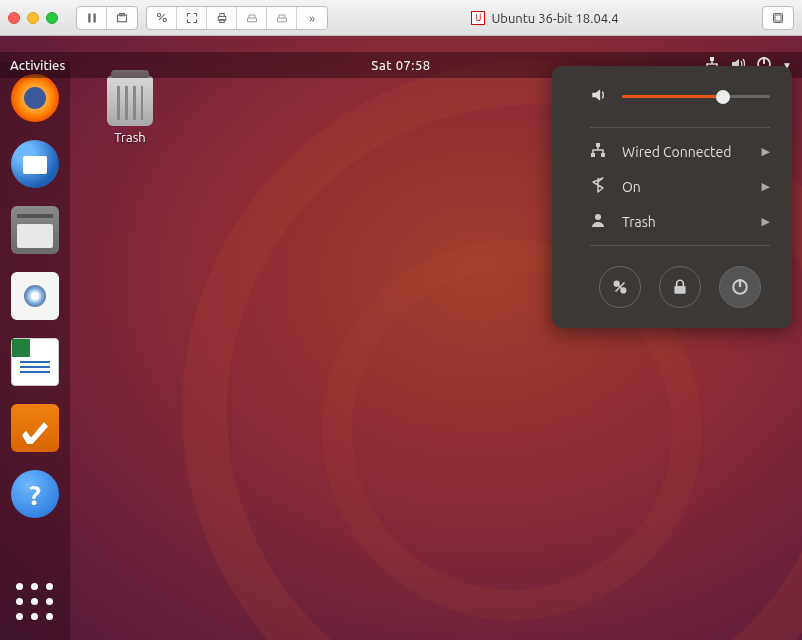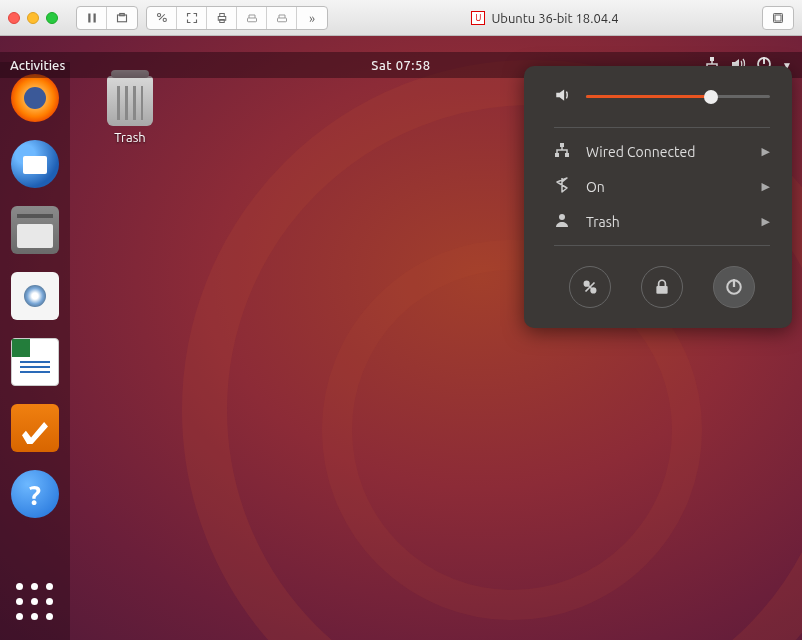--- a/index.html
+++ b/index.html
@@ -102,23 +102,23 @@
   .apps-grid span{width:7px;height:7px;background:#fff;border-radius:50%;}
   
   .desktop-icons{position:absolute;top:40px;left:90px;z-index:3;}
   .di{display:flex;flex-direction:column;align-items:center;gap:4px;color:#fff;font-size:13px;text-shadow:0 1px 2px rgba(0,0,0,0.7);cursor:pointer;width:80px;}
   .trash-can{width:46px;height:50px;background:linear-gradient(#d8d8d8,#a8a8a8);border-radius:4px 4px 6px 6px;position:relative;}
   .trash-can::before{content:"";position:absolute;top:-6px;left:4px;right:4px;height:8px;background:linear-gradient(#b8b8b8,#989898);border-radius:4px;}
   .trash-can::after{content:"";position:absolute;top:10px;left:10px;right:10px;bottom:6px;background:repeating-linear-gradient(90deg,#888,#888 3px,transparent 3px,transparent 8px);}
   
   .sys-menu{
     position:absolute; top:30px; right:10px; z-index:10;
-    width:268px; background:#3b3836; border-radius:10px;
+    width:240px; background:#3b3836; border-radius:10px;
     box-shadow:0 4px 20px rgba(0,0,0,0.5);
-    padding:16px 0 20px 8px; color:#ddd; font-size:14px;
+    padding:16px 0 20px 16px; color:#ddd; font-size:14px;
   }
   .sys-menu::before{
     content:"";position:absolute;top:-8px;right:20px;
     border:8px solid transparent;border-bottom-color:#3b3836;
   }
   .volume-row{display:flex;align-items:center;gap:14px;padding:4px 22px 14px 22px;}
   .volume-row svg{width:18px;height:18px;fill:#ddd;flex-shrink:0;}
   .slider-track{flex:1;height:3px;background:#666;position:relative;border-radius:2px;cursor:pointer;}
   .slider-fill{position:absolute;left:0;top:0;bottom:0;background:#e95420;border-radius:2px;}
   .slider-thumb{position:absolute;top:50%;width:14px;height:14px;background:#eee;border-radius:50%;transform:translate(-50%,-50%);}

